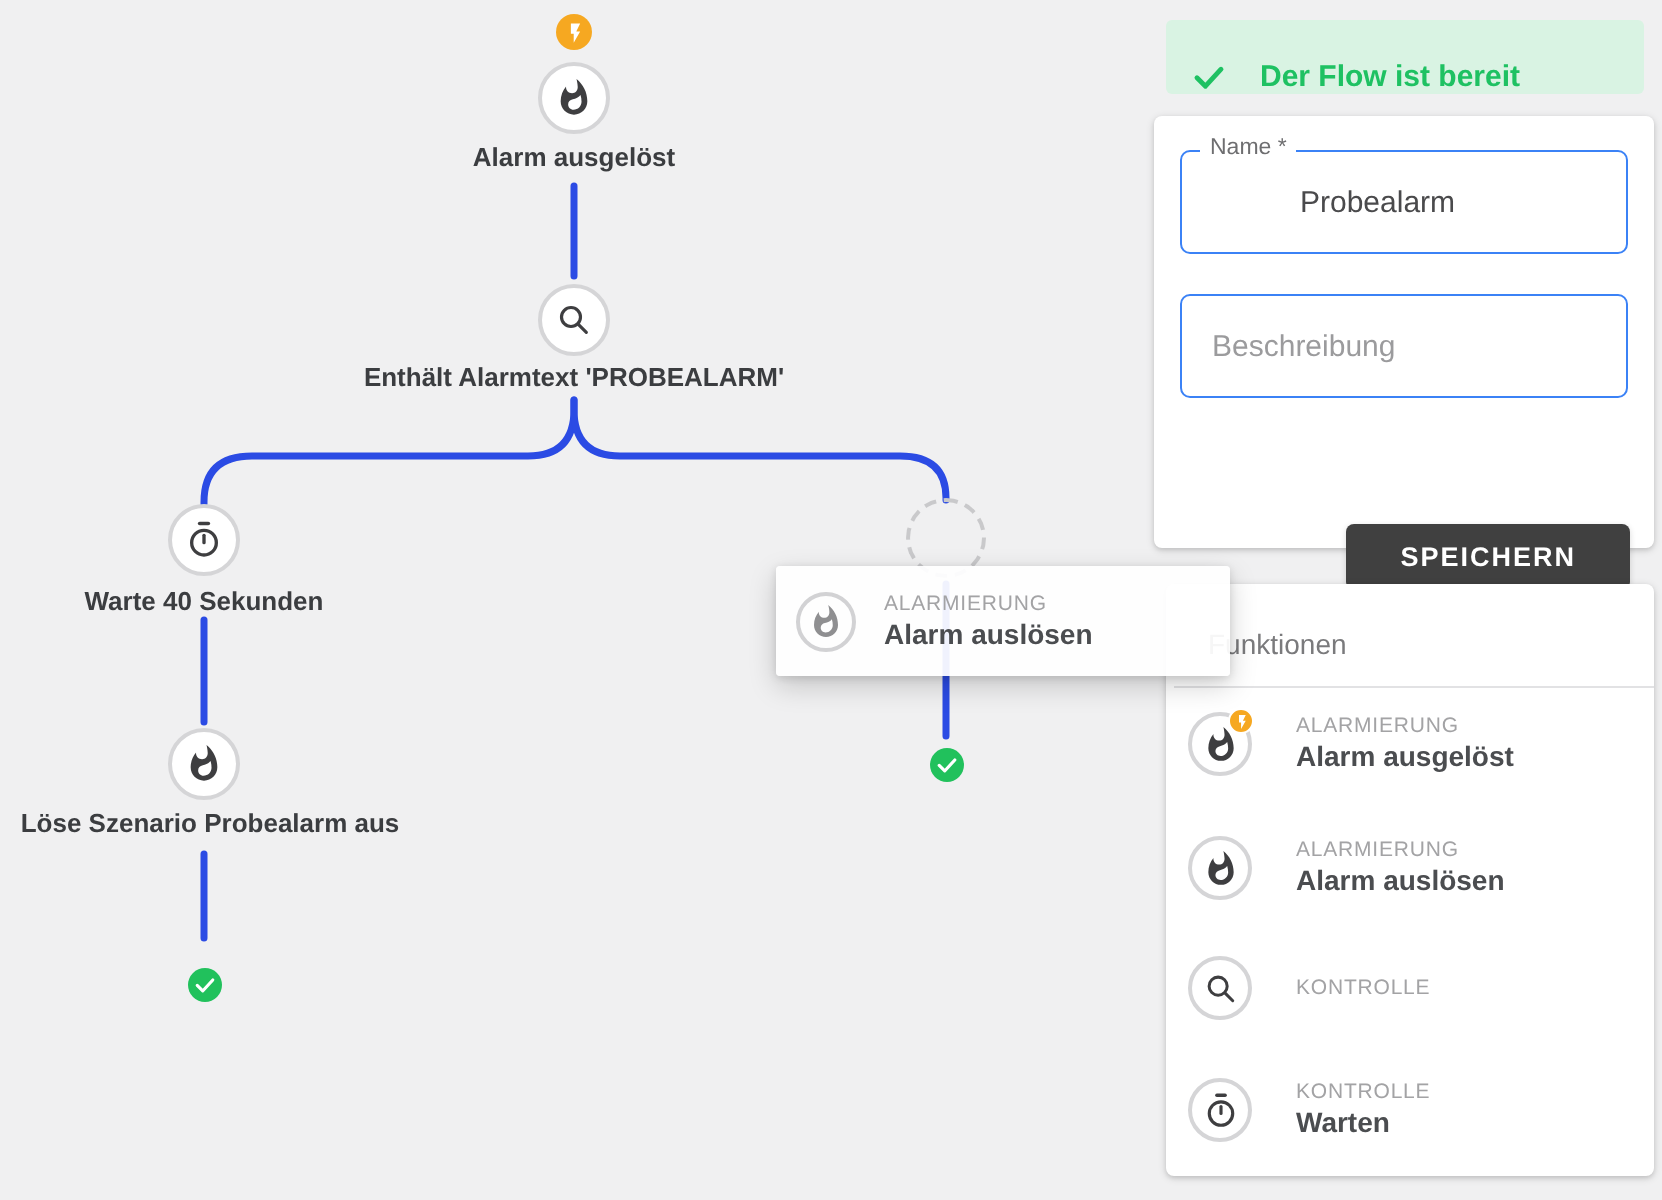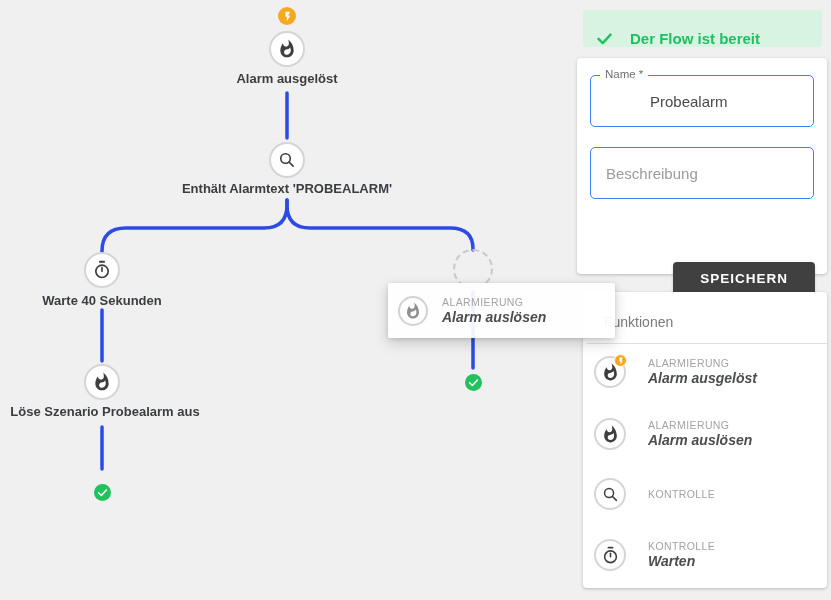--- a/index.html
+++ b/index.html
@@ -54,21 +54,21 @@
   .drag-card .dc-circle {
     width:30px; height:30px; border-radius:50%; border:2px solid #d2d2d4;
     display:flex; align-items:center; justify-content:center; color:#8f8f91;
     flex:0 0 auto;
   }
   .drag-card .dc-circle svg { width:18px; height:18px; }
   .dc-text { margin-left:14px; }
   .cat-text {
     font-size:10.5px; letter-spacing:0.4px; color:#a3a3a5; line-height:13px;
   }
-  .item-title { font-size:14px; font-weight:700; color:#4b4d50; line-height:17px;font-style:italic; }
+  .item-title { font-size:14px; font-weight:700; color:#4b4d50; line-height:17px; }
 
   
   .sidebar { position:absolute; inset:0; z-index:10; }
   .status-banner {
     position:absolute; left:583px; top:10px; width:239px; height:37px;
     background:#d9f3e3; border-radius:3px;
     display:flex; align-items:flex-end; padding-left:13px;
   }
   .status-banner svg { width:17px; height:17px; }
   .status-banner .banner-text {

